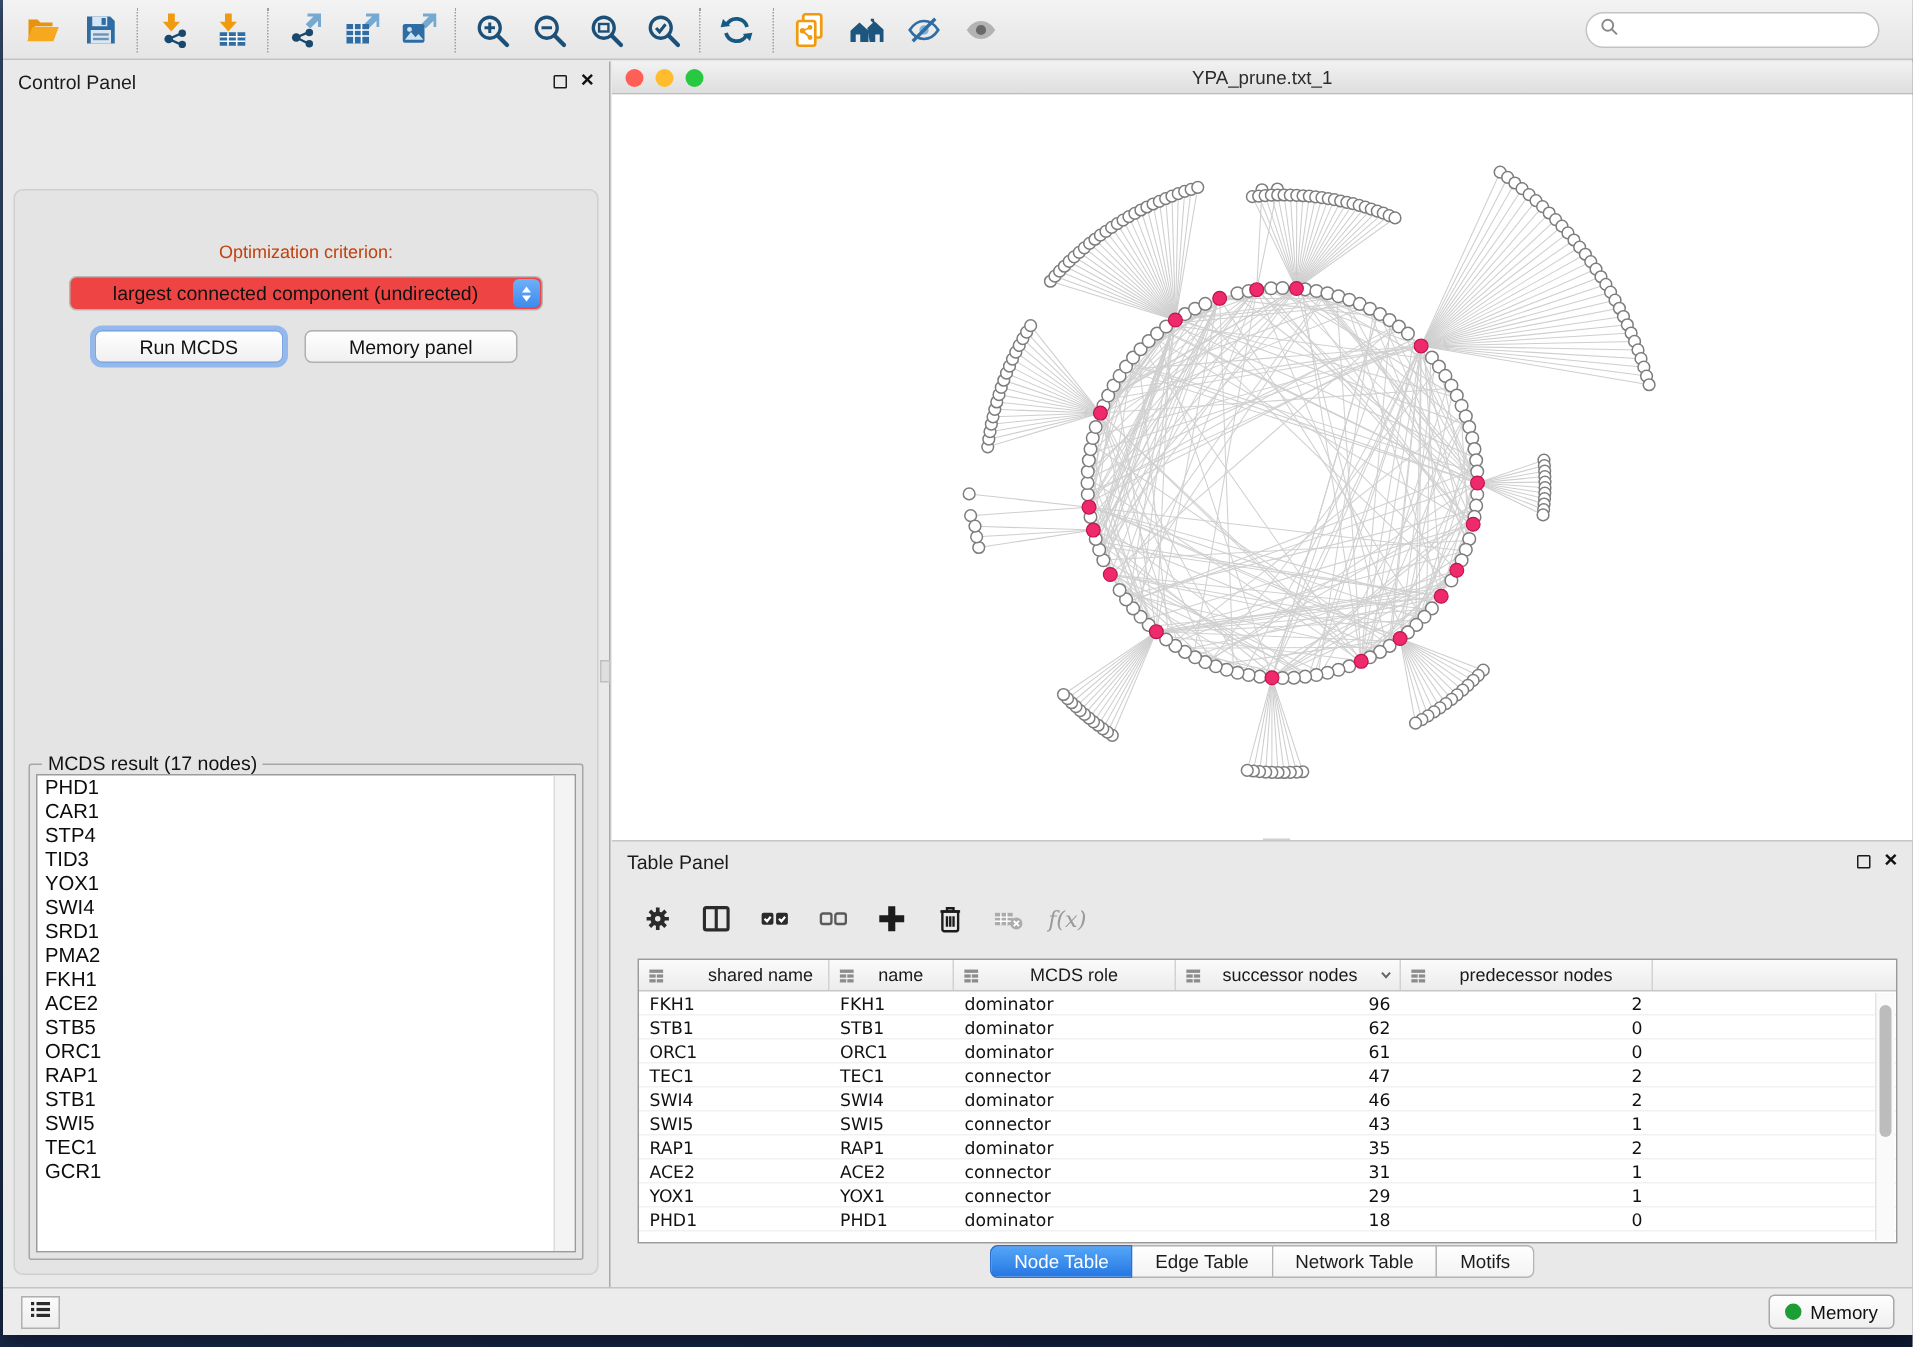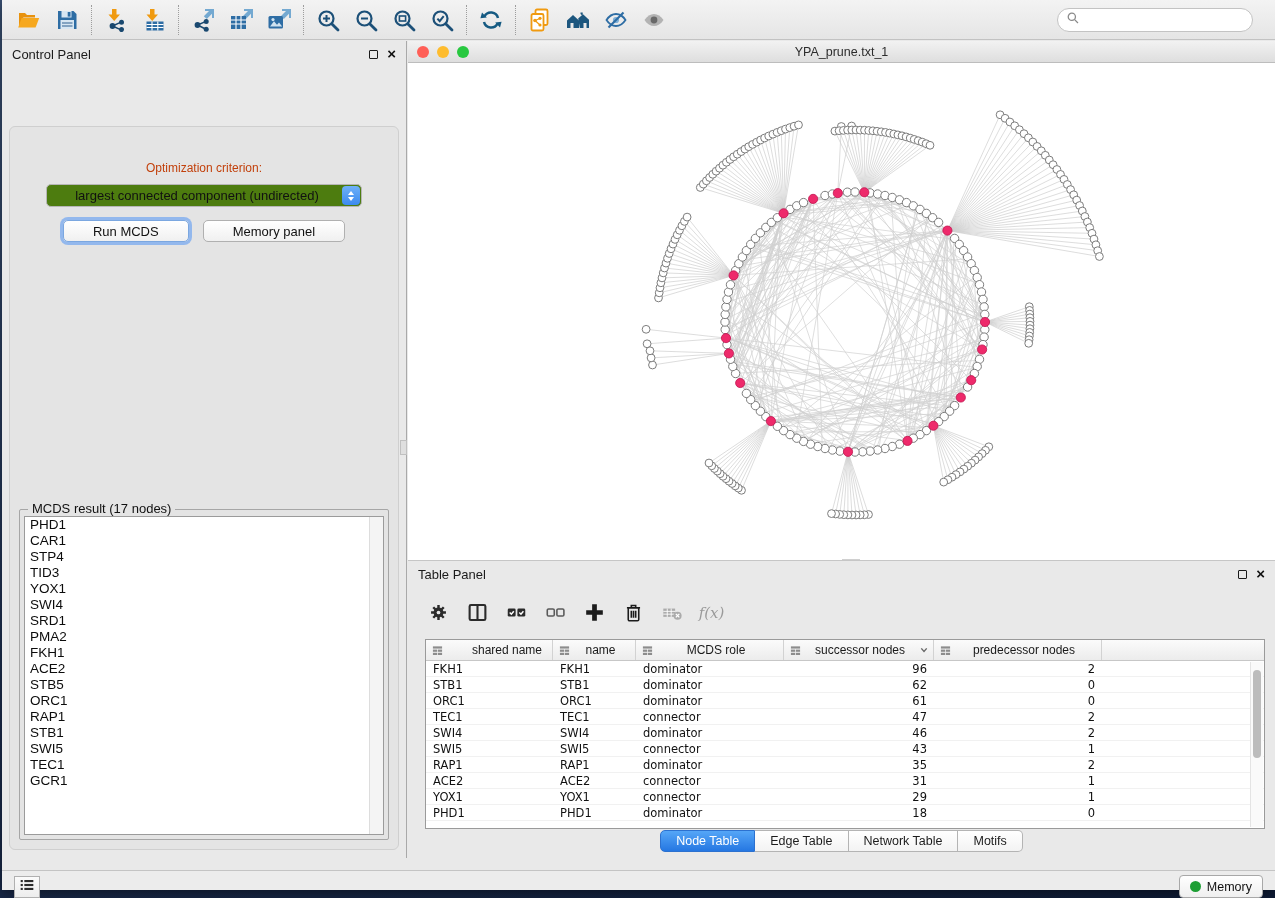--- a/index.html
+++ b/index.html
@@ -29,21 +29,21 @@
   .close-x{font-size:15px;font-weight:bold;color:#111;line-height:10px;}
   .seg-row{display:flex;justify-content:center;margin-top:6px;position:relative;z-index:2;}
   .seg{height:21px;padding:0 15px;background:linear-gradient(#ffffff,#f3f3f3);border:1px solid #b4b4b4;border-left:none;
     font-size:13px;color:#1c1c1c;display:flex;align-items:center;cursor:default;}
   .seg:first-child{border-left:1px solid #b4b4b4;border-radius:5px 0 0 5px;}
   .seg:last-child{border-radius:0 5px 5px 0;}
   .seg.sel{background:linear-gradient(#55a6f7,#2577e2);border-color:#2c71cf;color:#fff;}
   .cp-inner{position:absolute;left:7px;right:7px;top:85px;bottom:8px;background:#e4e4e4;border:1px solid #cfcfcf;
     border-radius:6px;}
   .opt-label{margin-top:34px;text-align:center;font-size:12px;color:#c2410c;}
-  .select{margin:9px auto 0 auto;width:316px;height:23px;background:#4d7c0f;border:1px solid #b6b6b6;border-radius:5px;
+  .select{margin:9px auto 0 auto;width:316px;height:23px;background:#ef4444;border:1px solid #b6b6b6;border-radius:5px;
     display:flex;align-items:center;position:relative;cursor:default;}
   .select .val{flex:1;text-align:center;font-size:13px;color:#111;padding-right:14px;}
   .stepper{position:absolute;right:1px;top:1px;bottom:1px;width:18px;background:linear-gradient(#6fb1f8,#3c8af0);
     border-radius:4px;display:flex;flex-direction:column;align-items:center;justify-content:center;gap:2px;}
   .stepper i{width:0;height:0;border-left:3.5px solid transparent;border-right:3.5px solid transparent;display:block;}
   .stepper .up{border-bottom:4px solid #fff;}
   .stepper .dn{border-top:4px solid #fff;}
   .btn-row{display:flex;justify-content:center;gap:14px;margin-top:13px;}
   .mac-btn{height:22px;padding:0 29px;background:linear-gradient(#ffffff,#f0f0f0);border:1px solid #b0b0b0;border-radius:5px;
     font-size:13px;color:#111;display:flex;align-items:center;cursor:default;}
@@ -80,21 +80,21 @@
   .th svg.s{width:10px;height:10px;flex:0 0 auto;}
   .trow{display:flex;height:16px;align-items:center;border-bottom:1px solid #f1f1f1;}
   .td{font-size:11.5px;color:#111;font-family:"DejaVu Sans",sans-serif;padding:0 7px;white-space:nowrap;overflow:hidden;}
   .td.num{text-align:right;}
   .tbl-scroll{position:absolute;right:1px;top:22px;bottom:1px;width:13px;background:#fafafa;border-left:1px solid #e4e4e4;}
   .tbl-thumb{position:absolute;left:2px;right:2px;top:8px;height:88px;background:#bcbcbc;border-radius:5px;}
   .tp-tabs{position:absolute;left:0;right:0;bottom:6px;display:flex;justify-content:center;}
   .tp-tabs .seg{font-size:12.5px;height:22px;}
 
   
-  .statusbar{position:absolute;left:0;right:0;bottom:0;height:20px;background:#ececec;border-top:1px solid #c4c4c4;margin-top:20px;}
+  .statusbar{position:absolute;left:0;right:0;bottom:0;height:32px;background:#ececec;border-top:1px solid #c4c4c4;margin-top:20px;}
   .list-btn{position:absolute;left:12px;top:5px;width:26px;height:22px;background:linear-gradient(#fbfbfb,#ededed);
     border:1px solid #b0b0b0;display:flex;align-items:center;justify-content:center;}
   .list-btn svg{width:16px;height:16px;}
   .mem-btn{position:absolute;right:12px;top:4px;height:23px;background:linear-gradient(#ffffff,#efefef);
     border:1px solid #a8a8a8;border-radius:4px;display:flex;align-items:center;gap:6px;padding:0 10px;font-size:12.5px;color:#111;}
   .mem-dot{width:11px;height:11px;border-radius:50%;}
 </style>
 </head>
 <body>
 

